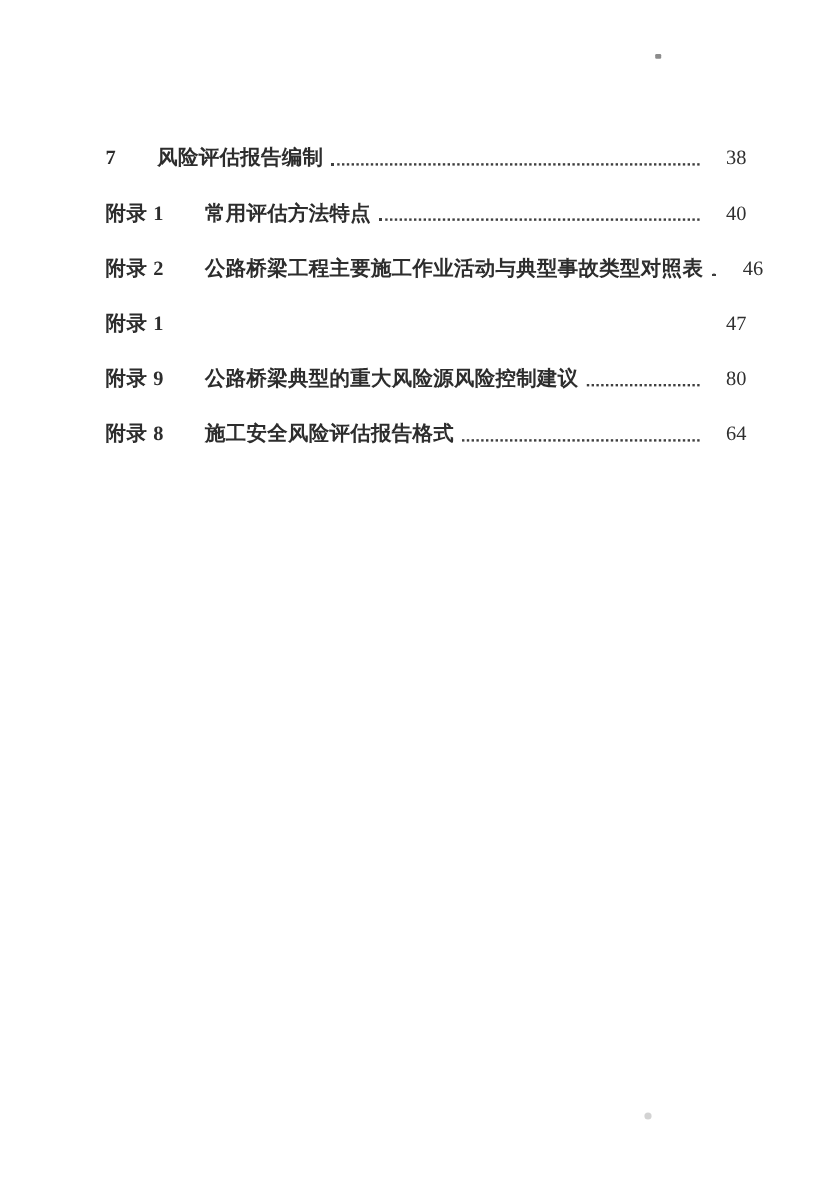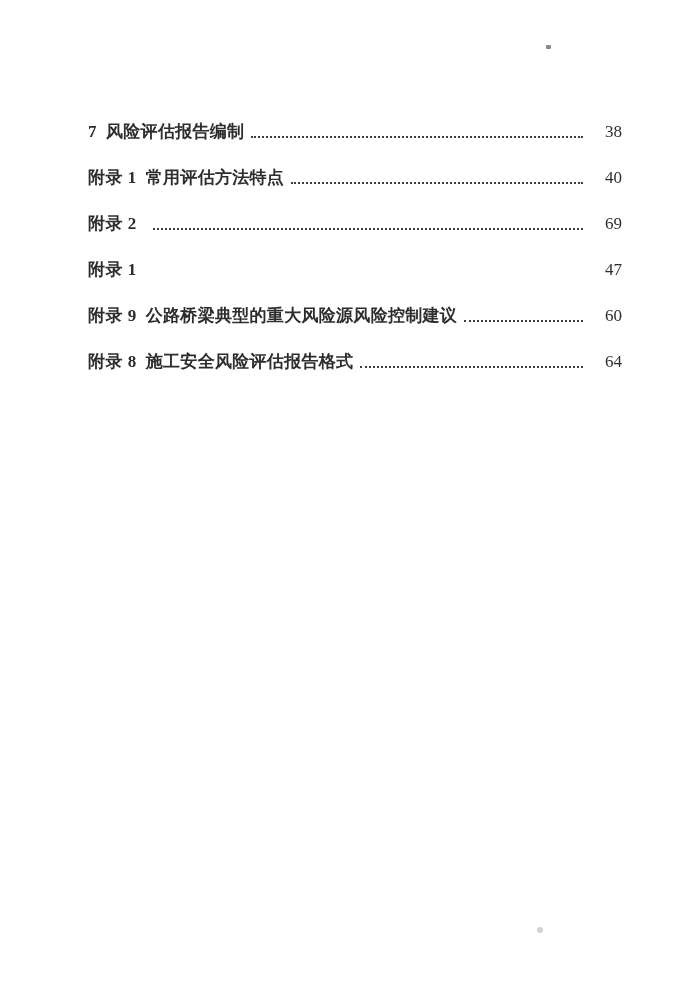--- a/index.html
+++ b/index.html
@@ -35,20 +35,21 @@
   .prefix {
     font-size: 17px;
     font-weight: 700;
     margin-right: 9px;
     letter-spacing: 0.5px;
   }
   .title {
     font-size: 17px;
     font-weight: 700;
     letter-spacing: 0.3px;
+    margin-left: 25px;
   }
   .leader {
     flex: 1 1 auto;
     min-width: 4px;
     border-bottom: 2px dotted #3f3f3f;
     margin: 0 6px 3px 7px;
     align-self: flex-end;
   }
   .toc-row.no-leader .leader {
     border-bottom: none;
@@ -95,35 +96,36 @@
 
   <div class="toc-row">
     <span class="prefix">附录 1</span>
     <span class="title">常用评估方法特点</span>
     <span class="leader" style="border-bottom-color: rgb(63, 63, 63);"></span>
     <span class="pagenum">40</span>
   </div>
 
   <div class="toc-row">
     <span class="prefix">附录 2</span>
+    <span class="title">公路桥梁工程主要施工作业活动与典型事故类型对照表</span>
     <span class="leader" style="border-bottom-color: rgb(63, 63, 63);"></span>
-    <span class="pagenum">69</span>
+    <span class="pagenum">46</span>
   </div>
 
   <div class="toc-row no-leader">
     <span class="prefix">附录 1</span>
     <span class="leader" style="border-bottom-color: transparent;"></span>
     <span class="pagenum">47</span>
   </div>
 
   <div class="toc-row">
     <span class="prefix">附录 9</span>
     <span class="title">公路桥梁典型的重大风险源风险控制建议</span>
     <span class="leader" style="border-bottom-color: rgb(63, 63, 63);"></span>
-    <span class="pagenum">60</span>
+    <span class="pagenum">80</span>
   </div>
 
 
   <div class="toc-row">
     <span class="prefix">附录 8</span>
     <span class="title">施工安全风险评估报告格式</span>
     <span class="leader" style="border-bottom-color: rgb(63, 63, 63);"></span>
     <span class="pagenum">64</span>
   </div>
 </div>

